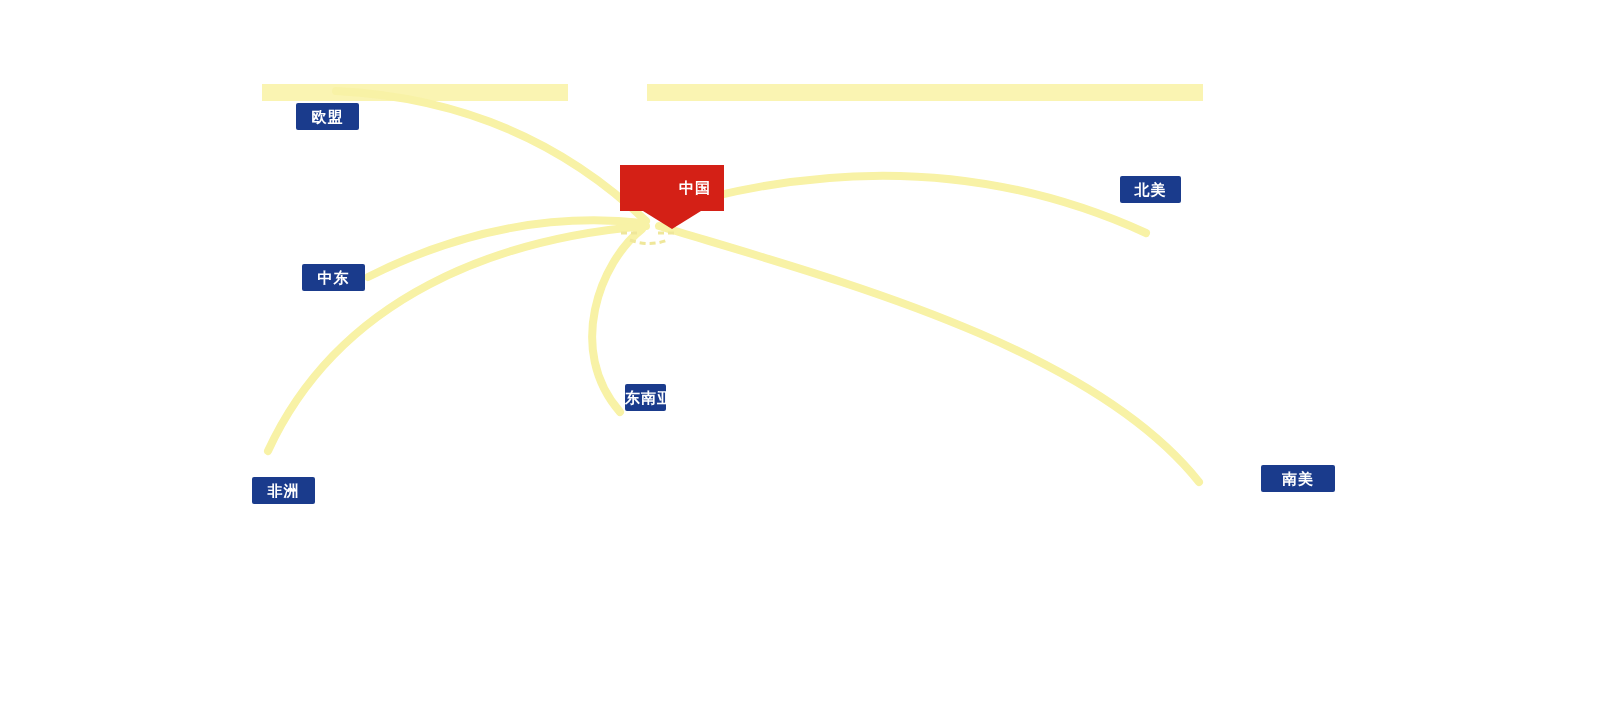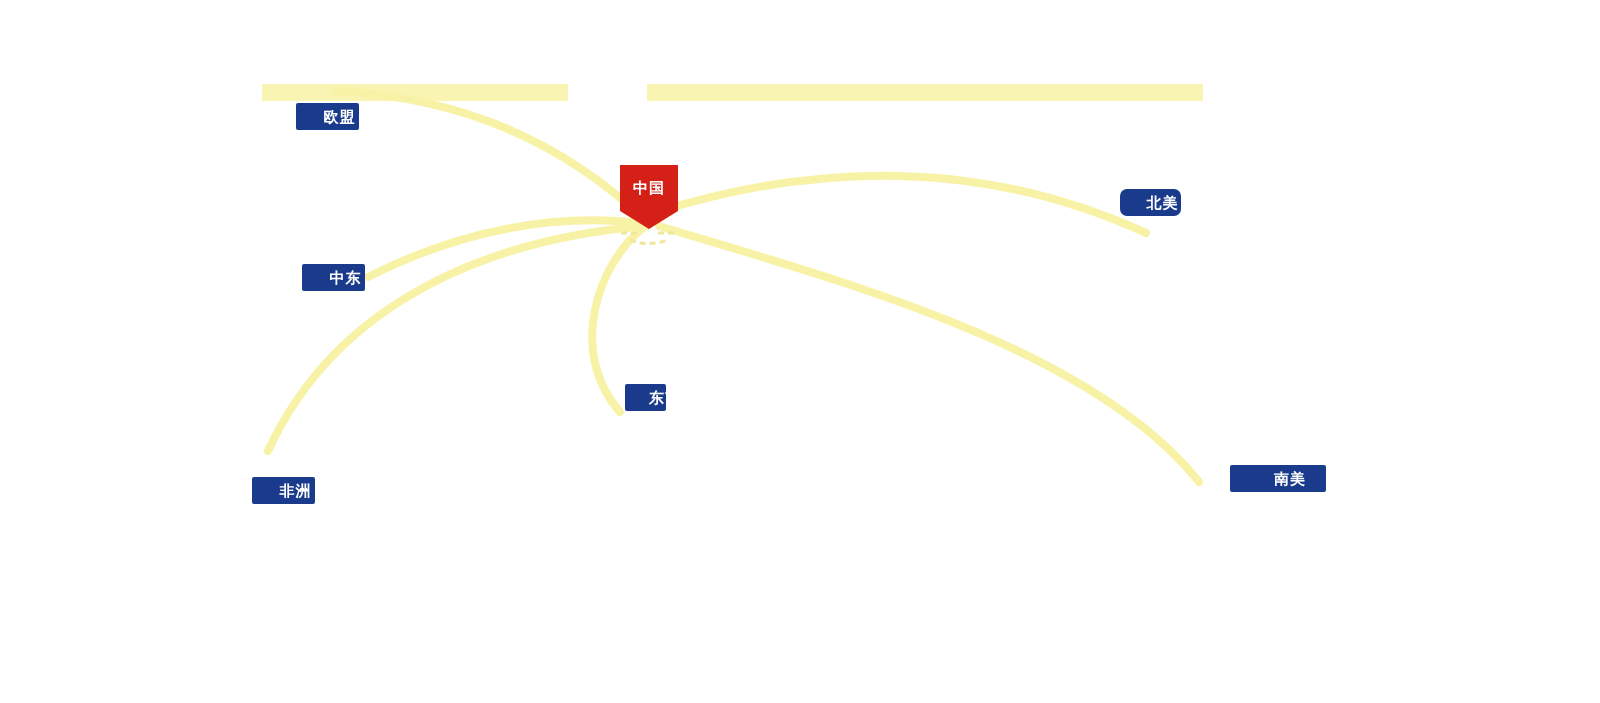--- a/index.html
+++ b/index.html
@@ -26,36 +26,36 @@
       line-height: 27px;
       box-sizing: border-box;
       background: #1a3b8c;
       color: #ffffff;
       font-size: 15px;
       font-weight: bold;
       letter-spacing: 1px;
       text-align: center;
       border-radius: 2px;
       white-space: nowrap;
-      padding-left: 24px;
     }
     .hub-pin {
       position: absolute;
       left: 620px;
       top: 165px;
       width: 58px;
       height: 46px;
       background: #d42016;
       color: #ffffff;
       font-size: 15px;
       font-weight: bold;
       letter-spacing: 1px;
       display: flex;
       align-items: center;
       justify-content: center;
+      padding-left: 46px;
     }
     .hub-pin::after {
       content: "";
       position: absolute;
       top: 100%;
       left: 50%;
       transform: translateX(-50%);
       width: 0;
       height: 0;
       border-left: 29px solid transparent;
@@ -84,27 +84,27 @@
 
     <g fill="none" stroke="#efe79a" stroke-width="3" stroke-dasharray="6 4">
       <path d="M 621 233 L 640 233"></path>
       <path d="M 658 233 L 677 233"></path>
       <path d="M 630 240 Q 649 247 668 240"></path>
     </g>
   </svg>
 
   <div class="region-label" style="left:296px; top:103px; width:63px;">欧盟</div>
 
-  <div class="region-label" style="left:1120px; top:189px; width:61px;border-radius:7px;">北美</div>
+  <div class="region-label" style="left:1120px; top:176px; width:61px;">北美</div>
 
   <div class="region-label" style="left:302px; top:264px; width:63px;">中东</div>
 
   <div class="region-label" style="left:625px; top:384px; width:41px;">东南亚</div>
 
   <div class="region-label" style="left:252px; top:477px; width:63px;">非洲</div>
 
-  <div class="region-label" style="left:1230px; top:465px; width:96px;">南美</div>
+  <div class="region-label" style="left:1261px; top:465px; width:74px;">南美</div>
 
   <div class="hub-pin">
     <span>中国</span>
   </div>
 
 </div>
 
 </body></html>

